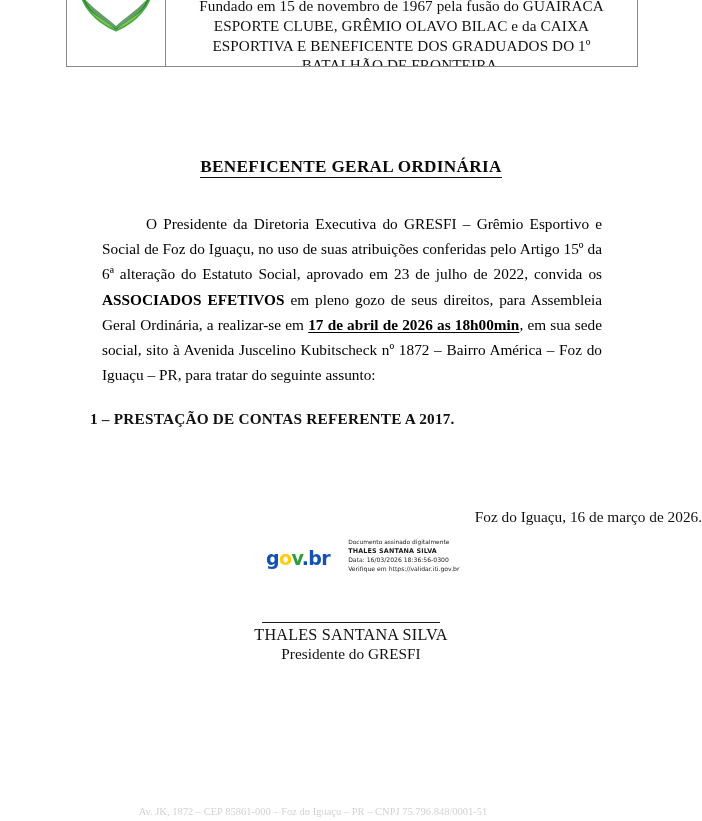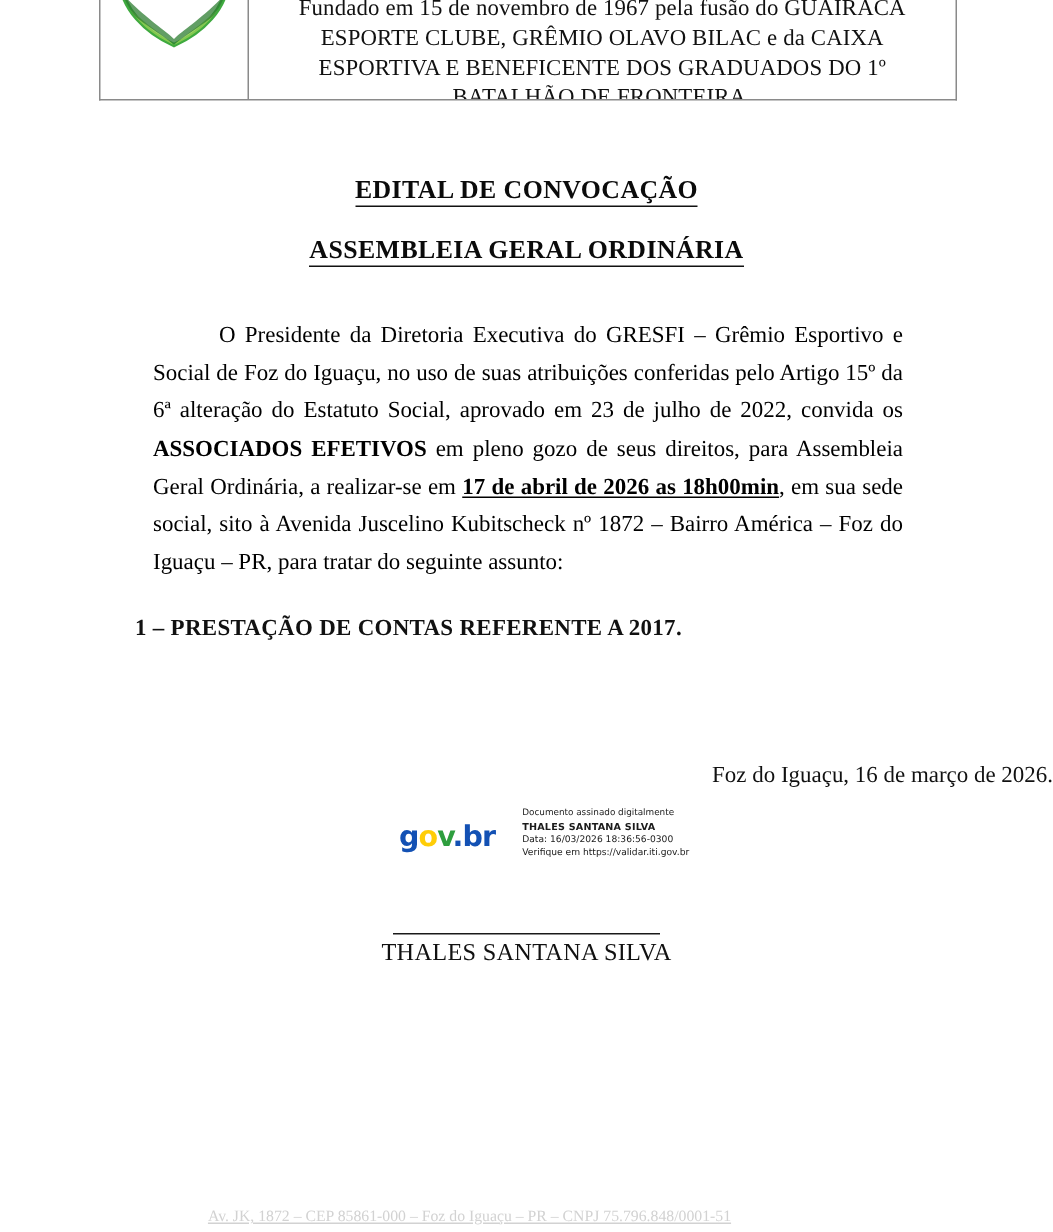--- a/index.html
+++ b/index.html
@@ -195,21 +195,20 @@
     position: absolute;
     left: 0;
     top: 806px;
     width: 626px;
     text-align: center;
     font-size: 10.5px;
     color: #d2d2d2;
     white-space: nowrap;
     overflow: hidden;
     height: 15px;
-    text-decoration: underline;
   }
 </style>
 </head>
 <body>
 
 <div class="page">
 
   <div class="header-table">
 
     <div class="header-logo-cell">
@@ -244,41 +243,39 @@
           </g>
         </svg>
       </div>
     </div>
 
     <div class="header-text-cell">
       <div class="header-text">Fundado em 15 de novembro de 1967 pela fusão do GUAIRACA ESPORTE CLUBE, GRÊMIO OLAVO BILAC e da CAIXA ESPORTIVA E BENEFICENTE DOS GRADUADOS DO 1º BATALHÃO DE FRONTEIRA.</div>
     </div>
   </div>
 
-  <div class="doc-title" id="title-main">
-    <span>EDITAL DE CONVOCAÇÃO</span>
-  </div>
   <div class="doc-title" id="title-sub">
-    <span>ASSEMBLEIA GERAL ORDINÁRIA</span>
+    <span>BENEFICENTE GERAL ORDINÁRIA</span>
   </div>
 
   <div class="body-block"><span class="indent"></span><span>O Presidente da Diretoria Executiva do GRESFI – Grêmio Esportivo e Social de Foz do Iguaçu, no uso de suas atribuições conferidas pelo Artigo 15º da 6ª alteração do Estatuto Social, aprovado em 23 de julho de 2022, convida os </span><span class="b">ASSOCIADOS EFETIVOS</span><span> em pleno gozo de seus direitos, para Assembleia Geral Ordinária, a realizar-se em </span><span class="bu">17 de abril de 2026 as 18h00min</span><span>, em sua sede social, sito à Avenida Juscelino Kubitscheck nº 1872 – Bairro América – Foz do Iguaçu – PR, para tratar do seguinte assunto:</span></div>
 
   <div class="agenda">1 – PRESTAÇÃO DE CONTAS REFERENTE A 2017.</div>
 
   <div class="placedate">Foz do Iguaçu, 16 de março de 2026.</div>
 
   <div class="govbr-stamp">
     <div class="govbr-logo"><span class="g">g</span><span class="o">o</span><span class="v">v</span><span class="d">.</span><span class="br">br</span></div>
     <div class="govbr-info">
       <div class="line1">Documento assinado digitalmente</div>
       <div class="line2">THALES SANTANA SILVA</div>
       <div class="line3">Data: 16/03/2026 18:36:56-0300</div>
       <div class="line4">Verifique em https://validar.iti.gov.br</div>
     </div>
   </div>
 
   <div class="sig-rule"></div>
   <div class="sig-name">THALES SANTANA SILVA</div>
+  <div class="sig-role">Presidente do GRESFI</div>
 
   <div class="footer">Av. JK, 1872 – CEP 85861-000 – Foz do Iguaçu – PR – CNPJ 75.796.848/0001-51</div>
 
 </div>
 
 </body></html>

